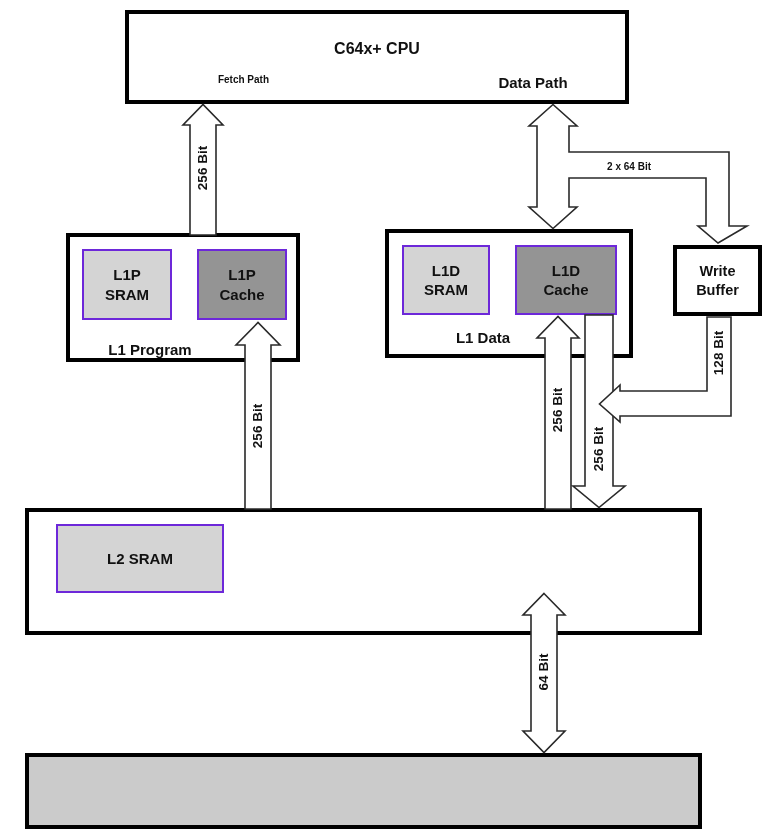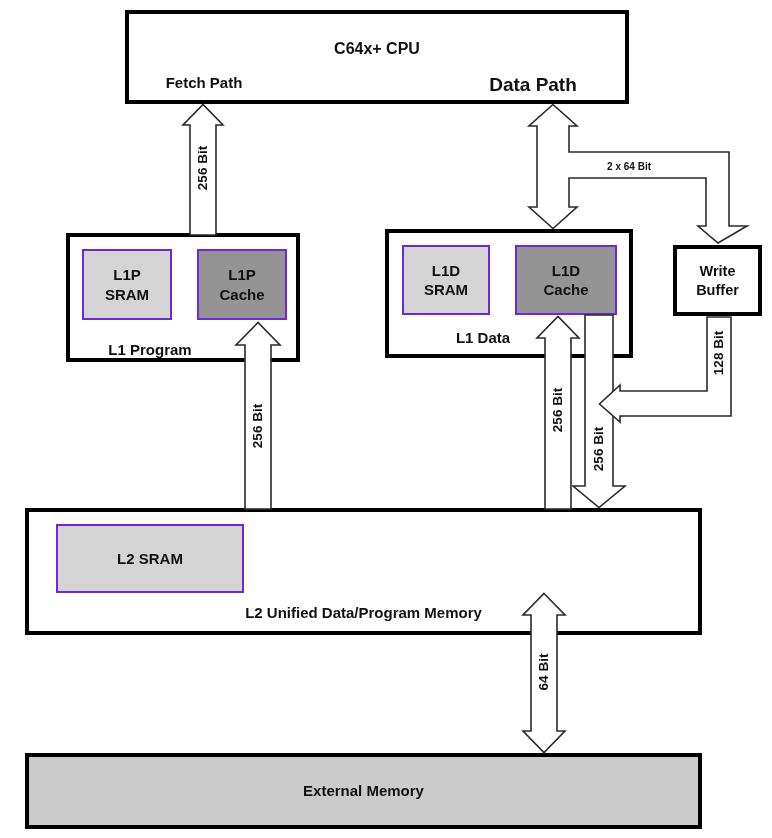--- a/index.html
+++ b/index.html
@@ -37,46 +37,44 @@
   #arrows{position:absolute;left:0;top:0;z-index:5;pointer-events:none;}
   #arrows path{fill:#ffffff;stroke:var(--arrow_outline);stroke-width:1.6;stroke-linejoin:miter;}
 </style>
 </head>
 <body>
 
 <div id="stage">
 
   <div class="outer-box" style="left:125px;top:10px;width:504px;height:94px;"></div>
   <div class="lbl" style="left:125px;top:40px;width:504px;font-size:16px;">C64x+ CPU</div>
-  <div class="lbl" style="left:139px;top:74px;width:130px;font-size:15px;">Fetch Path</div>
-  <div class="lbl" style="left:468px;top:74px;width:130px;font-size:19px;">Data Path</div>
+  <div class="lbl" style="left:139px;top:74px;width:130px;font-size:10px;text-align:right;">Fetch Path</div>
+  <div class="lbl" style="left:468px;top:74px;width:130px;font-size:15px;">Data Path</div>
 
   <div class="outer-box" style="left:66px;top:233px;width:234px;height:129px;"></div>
   <div class="inner-box sram" style="left:82px;top:249px;width:90px;height:71px;">L1P
 SRAM</div>
   <div class="inner-box cache" style="left:197px;top:249px;width:90px;height:71px;">L1P
 Cache</div>
   <div class="lbl" style="left:80px;top:333px;width:140px;font-size:15px;margin-top:8px;">L1 Program</div>
 
   <div class="outer-box" style="left:385px;top:229px;width:248px;height:129px;"></div>
   <div class="inner-box sram" style="left:402px;top:245px;width:88px;height:70px;">L1D
 SRAM</div>
   <div class="inner-box cache" style="left:515px;top:245px;width:102px;height:70px;">L1D
 Cache</div>
   <div class="lbl" style="left:413px;top:329px;width:140px;font-size:15px;">L1 Data</div>
 
   <div class="outer-box" style="left:673px;top:245px;width:89px;height:71px;display:flex;align-items:center;justify-content:center;text-align:center;font-size:14.5px;line-height:1.3;white-space:pre-line;">Write
 Buffer</div>
 
   <div class="outer-box" style="left:25px;top:508px;width:677px;height:127px;"></div>
-  <div class="inner-box sram" style="left:56px;top:524px;width:188px;height:69px;">L2 SRAM</div>
-  <div class="lbl" style="left:25px;top:604px;width:677px;font-size:15px;">L2 Unified Data/Program Memory</div>
+  <div class="inner-box sram" style="left:56px;top:524px;width:168px;height:69px;">L2 SRAM</div>
 
   <div class="outer-box" style="left:25px;top:753px;width:677px;height:76px;background:var(--external_fill);"></div>
-  <div class="lbl" style="left:25px;top:782px;width:677px;font-size:15px;">External Memory</div>
 
   <svg id="arrows" width="772" height="838" viewBox="0 0 772 838">
     <path d="M 190 235 L 190 125 L 183 125 L 203 104.5 L 223 125 L 216 125 L 216 235 Z"></path>
     <path d="M 553 104.5 L 577 126 L 569 126 L 569 152 L 729 152 L 729 226 L 747 226 L 718 243 L 698 226 L 706 226 L 706 178 L 569 178 L 569 207 L 577 207 L 553 228.5 L 529 207 L 537 207 L 537 126 L 529 126 Z"></path>
     <path d="M 245 509 L 245 345 L 236 345 L 258 322.5 L 280 345 L 271 345 L 271 509 Z"></path>
     <path d="M 545 509 L 545 338 L 537 338 L 558 316.5 L 579 338 L 571 338 L 571 509 Z"></path>
     <path d="M 585 315 L 585 486 L 573 486 L 599 507.5 L 625 486 L 613 486 L 613 315 Z"></path>
     <path d="M 707 317 L 707 391 L 620 391 L 620 385 L 599.5 404 L 620 422 L 620 416 L 731 416 L 731 317 Z"></path>
     <path d="M 544 593.5 L 565 615 L 557 615 L 557 731 L 565 731 L 544 752.5 L 523 731 L 531 731 L 531 615 L 523 615 Z"></path>
   </svg>

